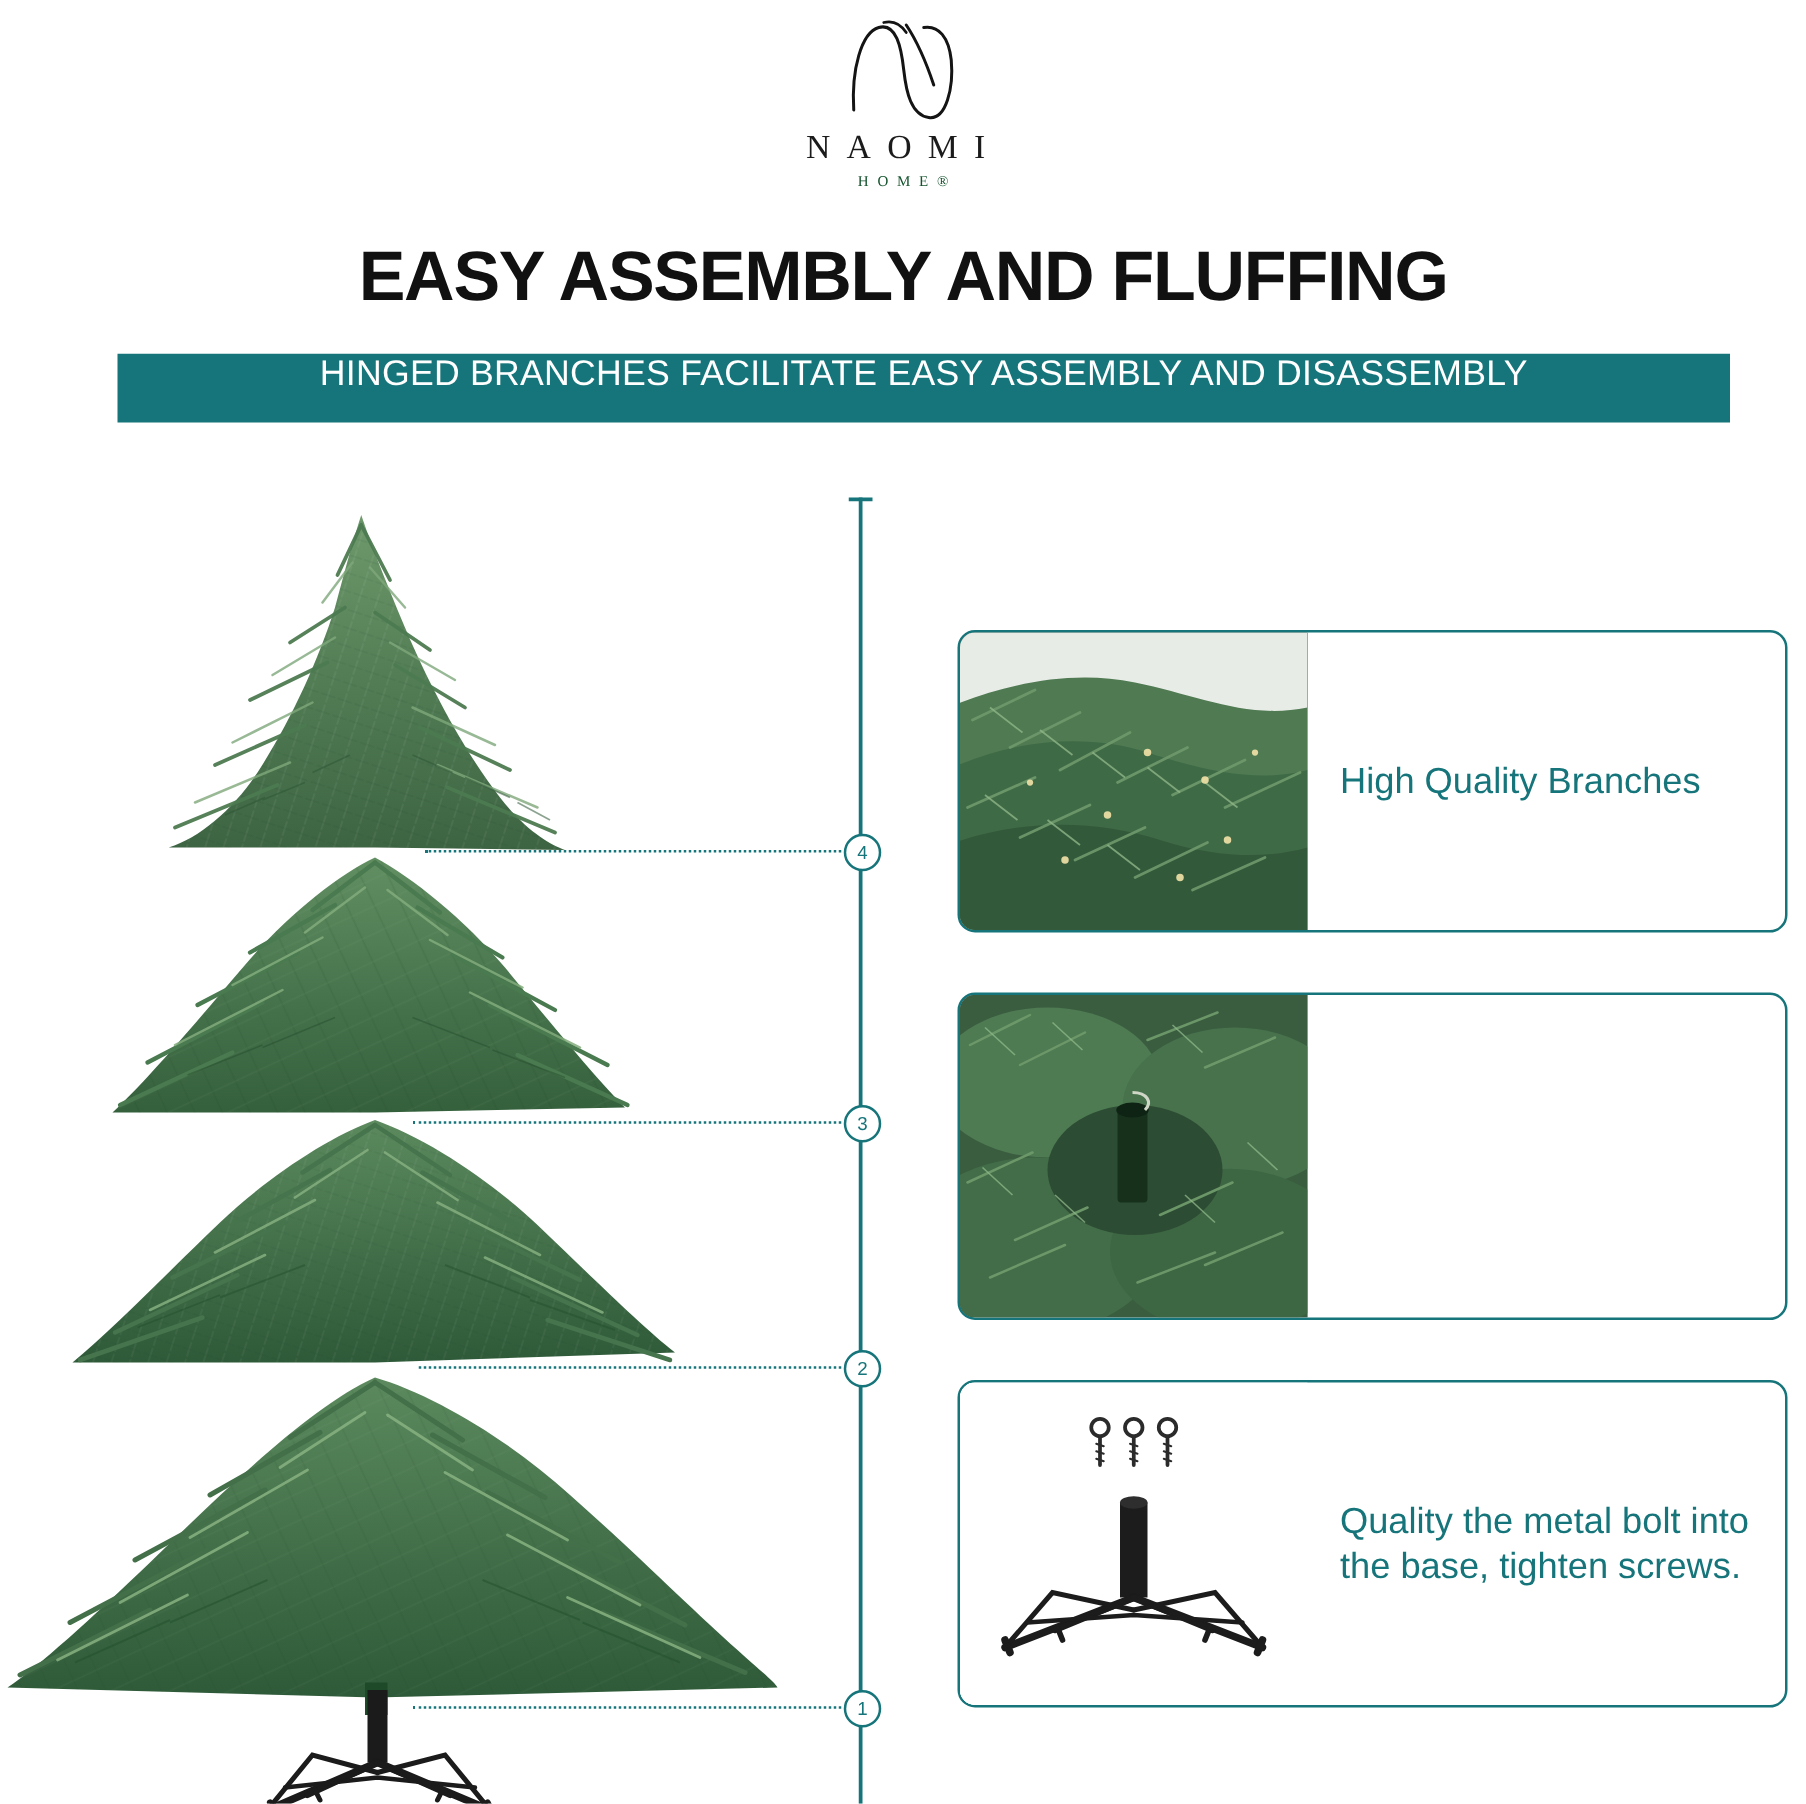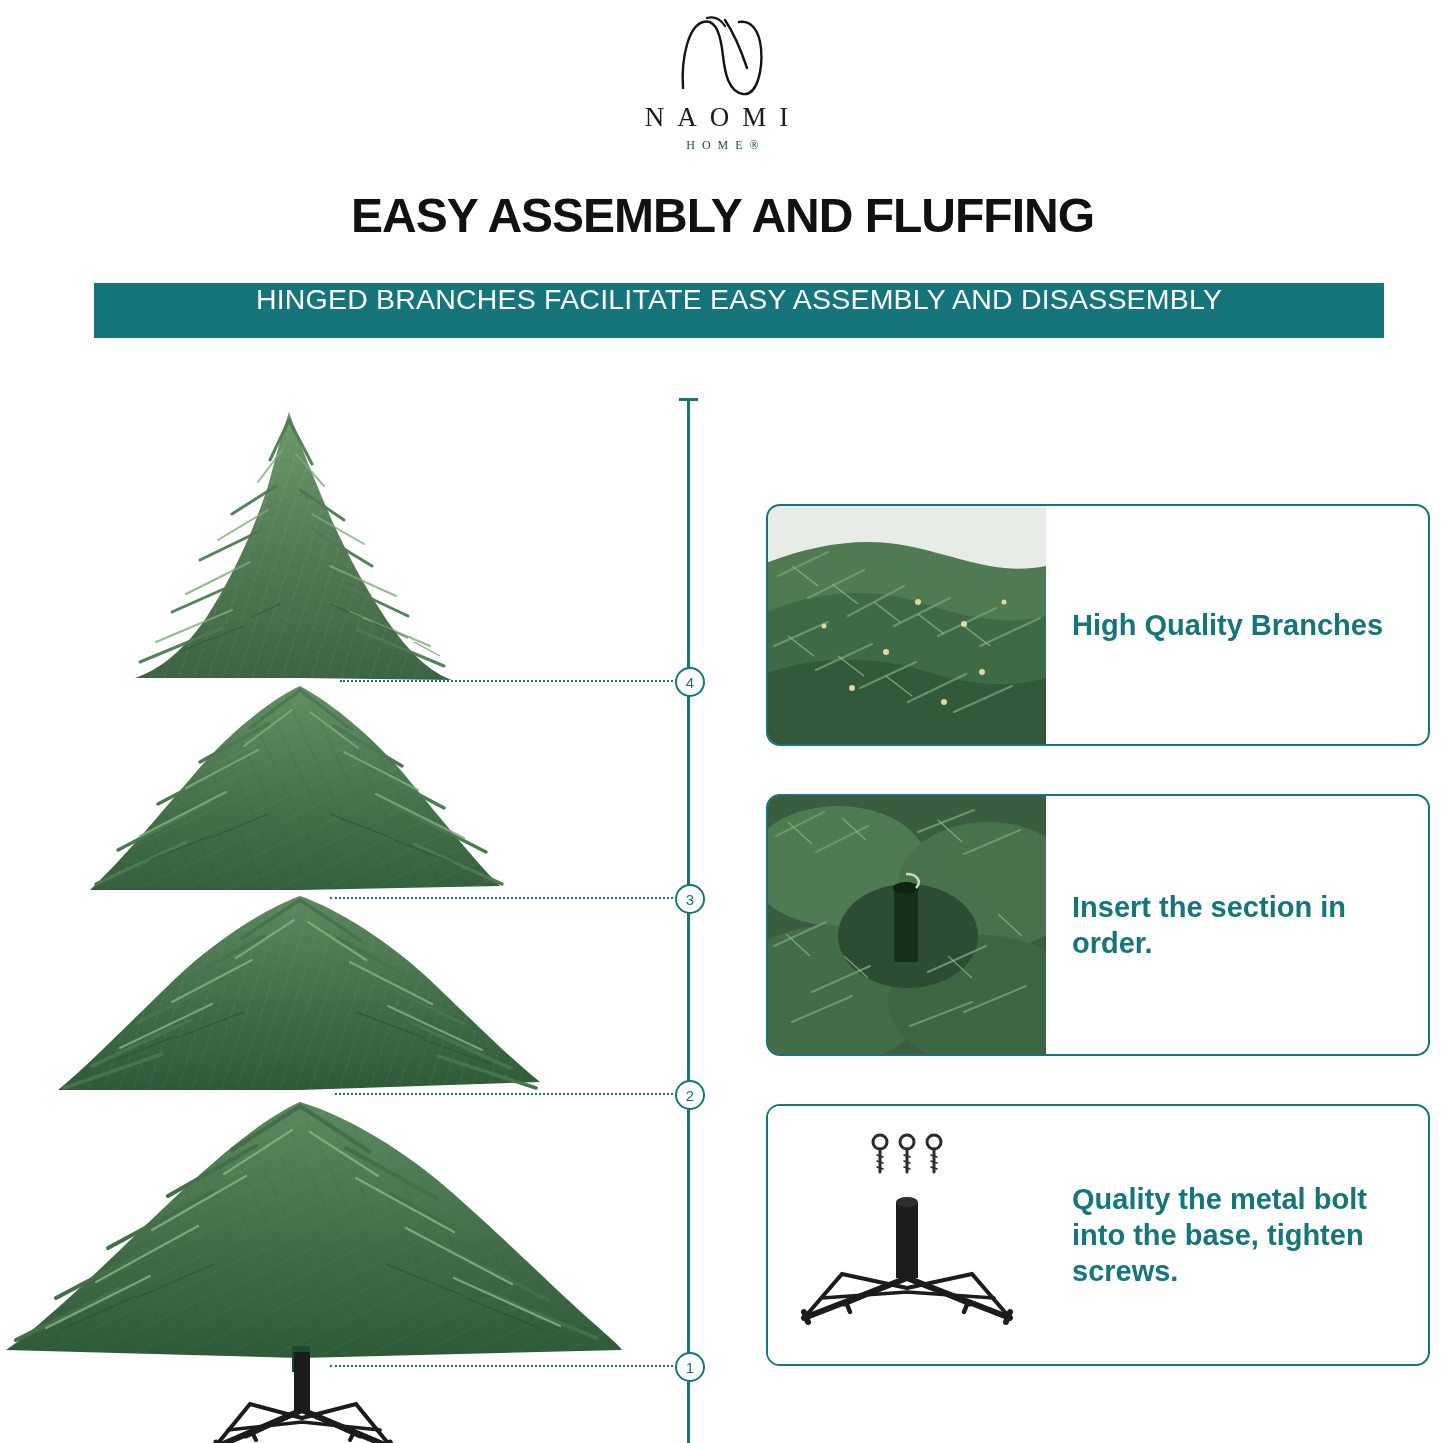--- a/index.html
+++ b/index.html
@@ -48,21 +48,21 @@
 
   
   .headline {
     position: absolute;
     top: 188px;
     left: 0;
     right: 0;
     text-align: center;
     font-family: "Liberation Sans", sans-serif;
     font-weight: bold;
-    font-size: 48px;
+    font-size: 56px;
     letter-spacing: -1px;
     color: #111111;
     white-space: nowrap;
   }
   .subbar {
     position: absolute;
     top: 283px;
     left: 94px;
     width: 1290px;
     height: 55px;
@@ -144,21 +144,21 @@
     background: #2e4b33;
   }
   .card-text {
     flex: 1 1 auto;
     display: flex;
     align-items: center;
     padding: 0 20px 0 26px;
   }
   .card-label {
     color: #16757a;
-    font-weight: bold;
+    font-weight: normal;
     font-size: 29px;
     line-height: 1.25;
     font-family: "Liberation Sans", sans-serif;
   }
   .card3 .card-photo {
     background: #ffffff;
   }
 
   
   .foliage {
@@ -509,23 +509,20 @@
         <path d="M20 26 L44 48"></path>
           <path d="M74 22 L98 44"></path>
           <path d="M170 24 L194 46"></path>
         <path d="M18 138 L42 160"></path>
           <path d="M76 160 L100 182"></path>
           <path d="M180 160 L204 182"></path>
         <path d="M230 118 L254 140"></path>
       </g>
     </svg>
   </div>
-  <div class="card-text">
-    <div class="card-label">Insert the section in order.</div>
-  </div>
 </div>
 
 <div class="card card3" style="left:766px; top:1104px; width:660px; height:258px;">
   <div class="card-photo">
     <svg class="foliage" viewBox="0 0 278 258" preserveAspectRatio="xMidYMid meet">
       <rect width="278" height="258" fill="#ffffff"></rect>
 
       <g stroke="#2b2b2b" fill="none" stroke-linecap="round">
         <g transform="translate(112,36)">
           <circle cx="0" cy="0" r="7" stroke-width="3"></circle>

